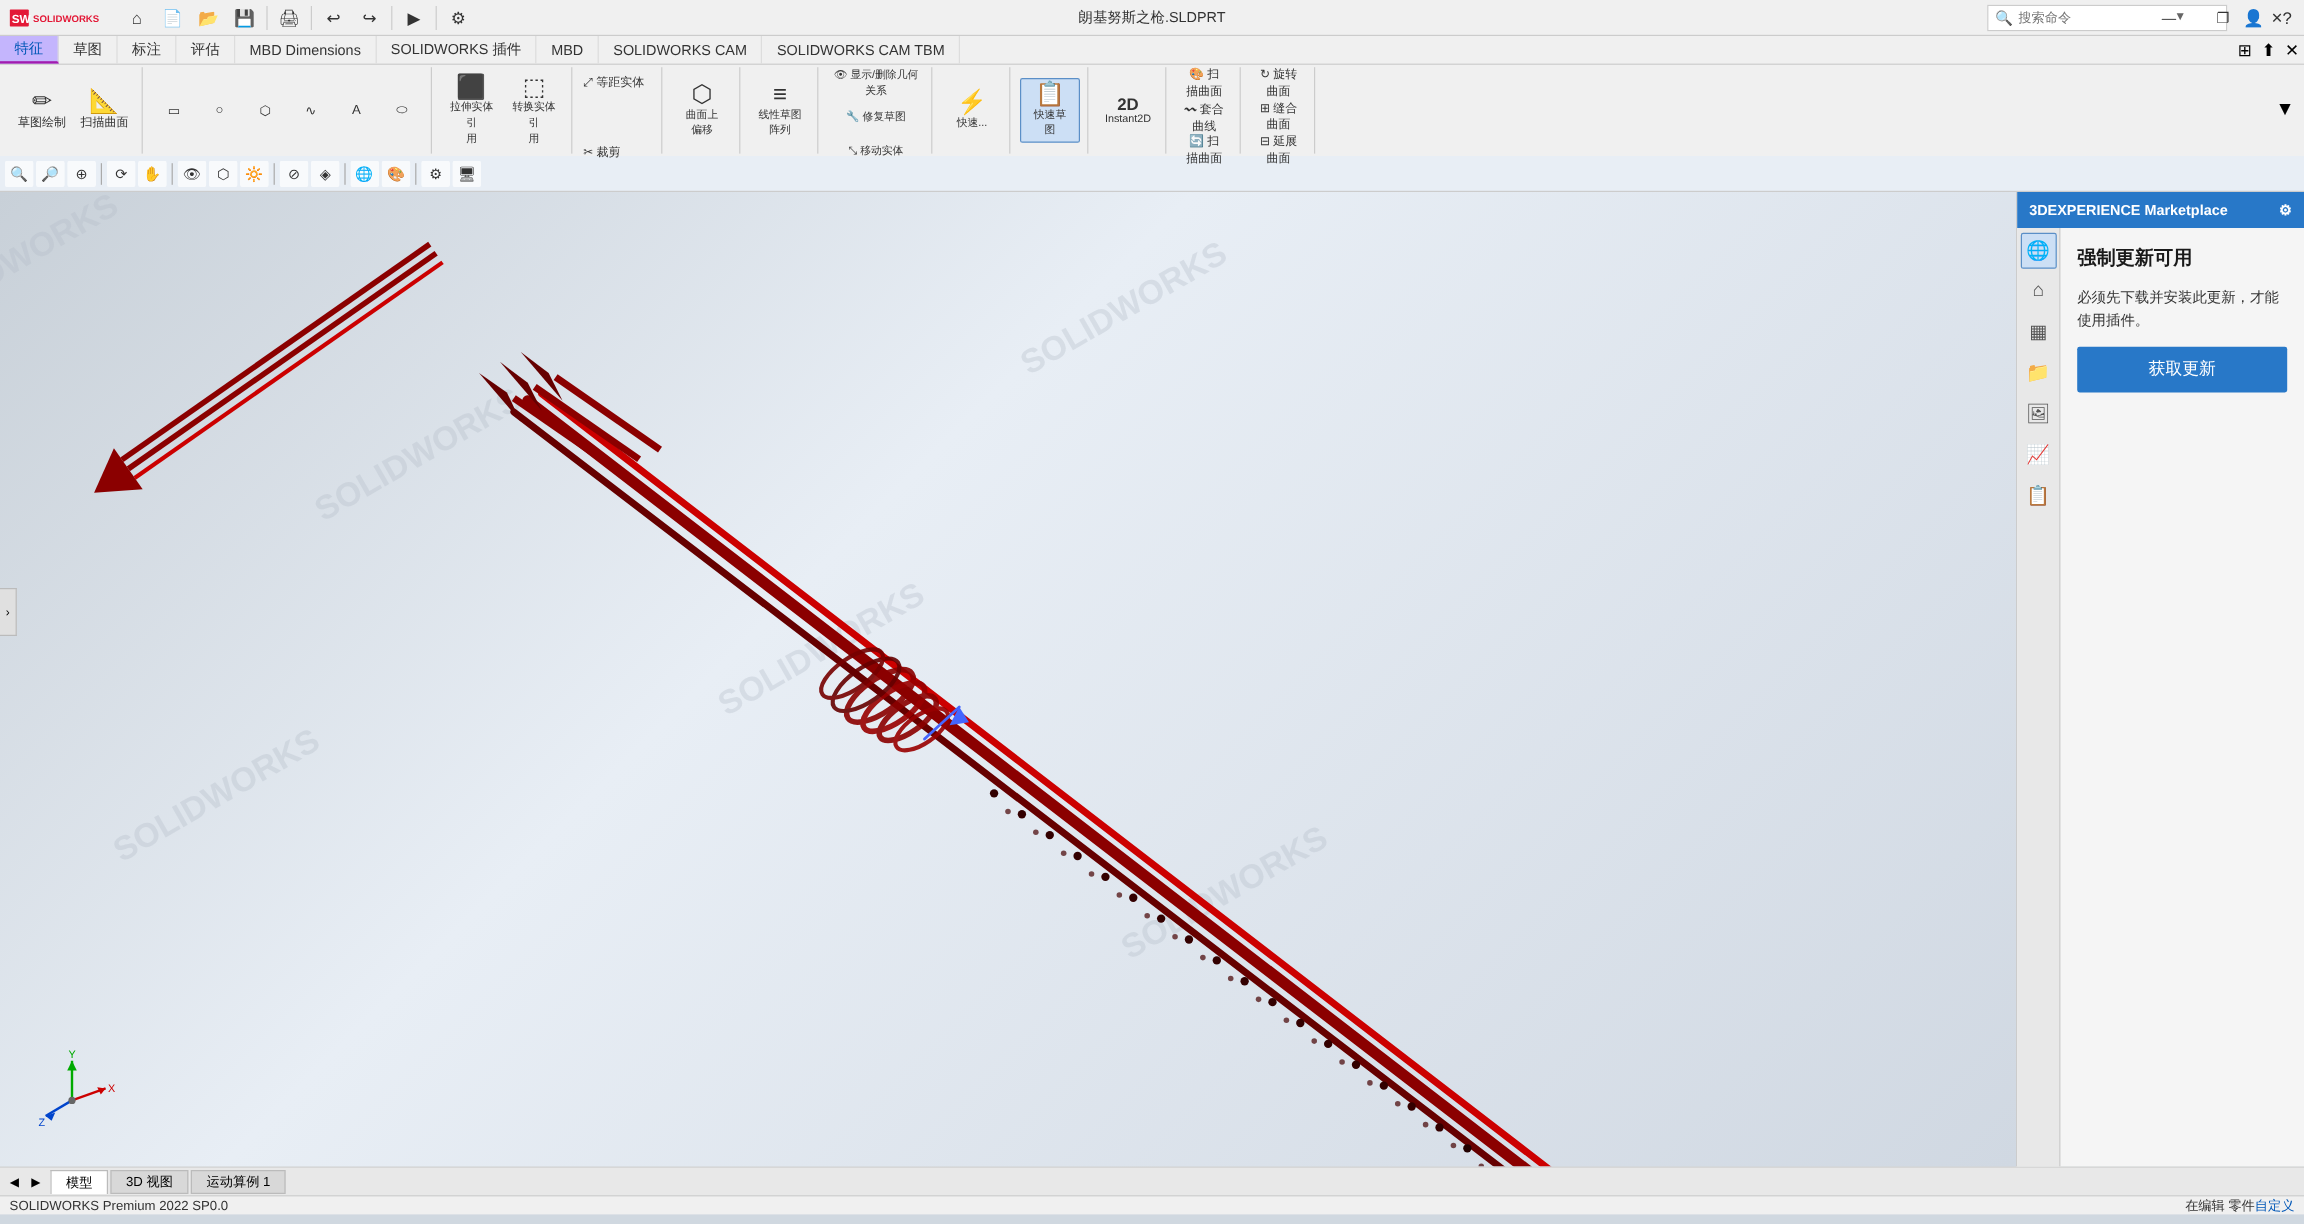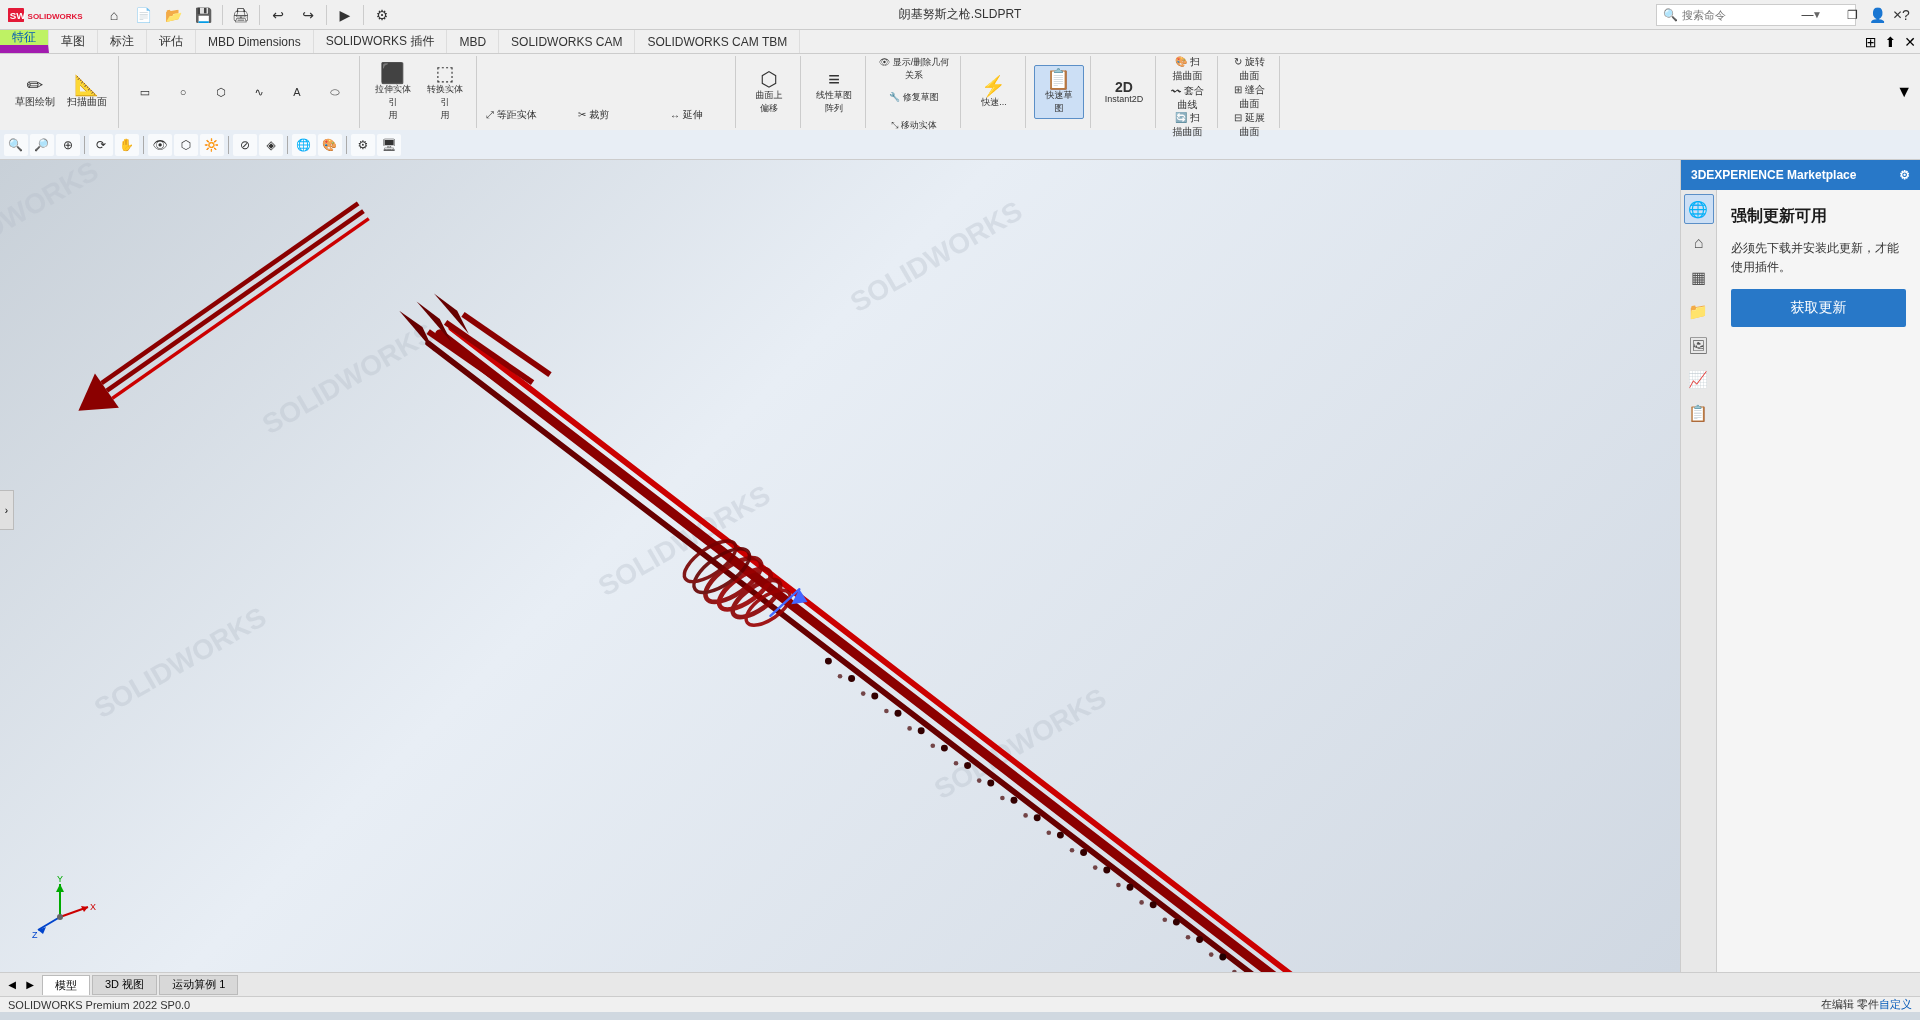--- a/index.html
+++ b/index.html
@@ -88,23 +88,23 @@
     }
     .ribbon-tab {
       padding: 4px 12px;
       font-size: 12px;
       cursor: pointer;
       color: #333;
       border-right: 1px solid #ddd;
       display: flex; align-items: center;
     }
     .ribbon-tab.active {
-      background: #bef264;
+      background: #c4b5fd;
       color: #0057b7;
-      border-bottom: 8px solid #a21caf;
+      border-bottom: 2px solid #a21caf;
     }
 
     #ribbon-content {
       height: 76px;
       display: flex;
       align-items: stretch;
       padding: 2px 4px;
       gap: 2px;
     }
     .ribbon-group {
@@ -465,21 +465,21 @@
           <div style="font-size:9px;">拉伸实体引<br>用</div>
         </div>
         <div class="ribbon-btn-large">
           <div class="ribbon-icon">⬚</div>
           <div style="font-size:9px;">转换实体引<br>用</div>
         </div>
       </div>
     </div>
 
     <div class="ribbon-group">
-      <div class="ribbon-group-buttons" style="align-items:flex-end;gap:32px;">
+      <div class="ribbon-group-buttons" style="flex-direction:column; align-items:center;gap:32px;">
         <div class="ribbon-btn-small" style="width:60px; flex-direction:row; justify-content:flex-start; gap:4px; font-size:10px;">⤢ 等距实体</div>
         <div class="ribbon-btn-small" style="width:60px; flex-direction:row; justify-content:flex-start; gap:4px; font-size:10px;">✂ 裁剪</div>
         <div class="ribbon-btn-small" style="width:60px; flex-direction:row; justify-content:flex-start; gap:4px; font-size:10px;">↔ 延伸</div>
       </div>
     </div>
 
     <div class="ribbon-group">
       <div class="ribbon-group-buttons">
         <div class="ribbon-btn-large">
           <div class="ribbon-icon">⬡</div>

